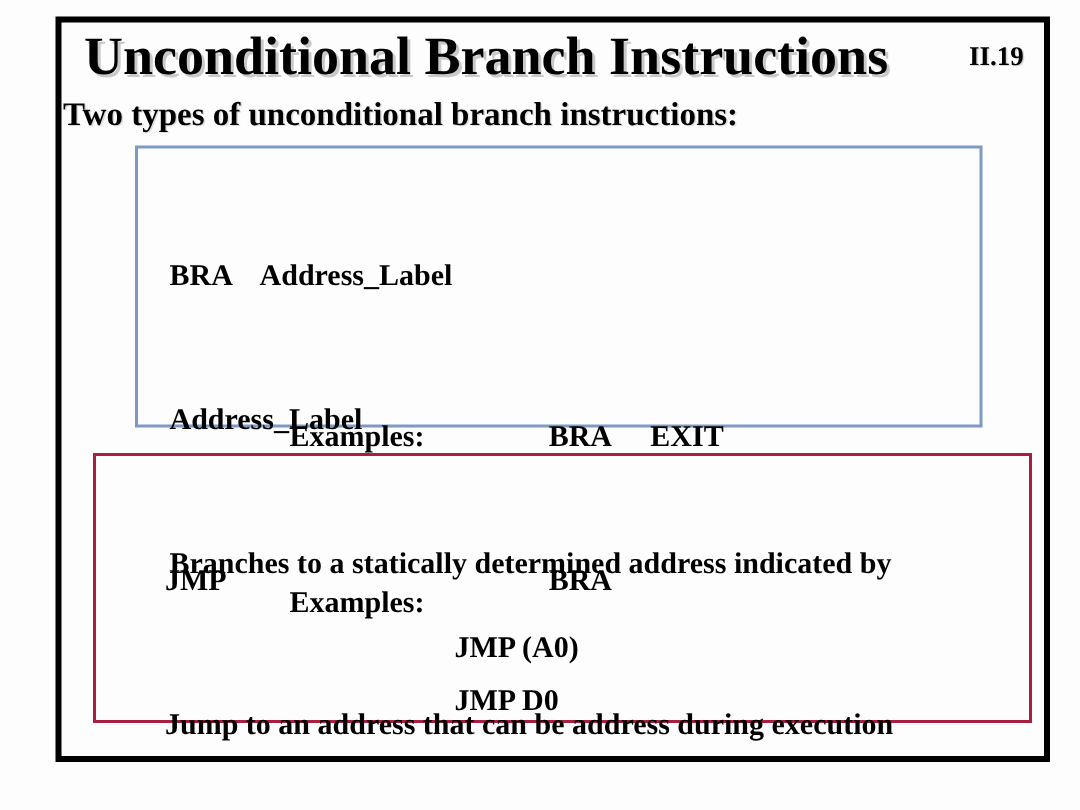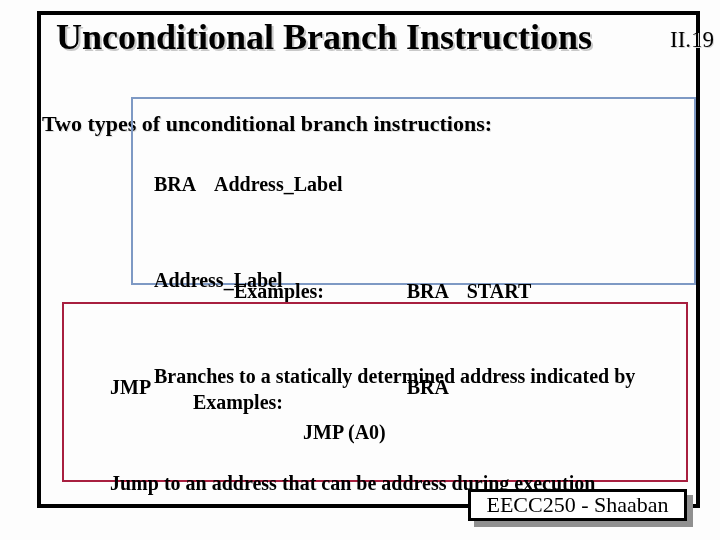--- a/index.html
+++ b/index.html
@@ -20,38 +20,36 @@
   .title {
     position:absolute;
     left:56px; top:16px; width:580px;
     font-size:36px; font-weight:bold;
     letter-spacing:0px;
     text-shadow:2px 2px 0 #c9c9c9;
     white-space:nowrap;
   }
   .slide-number {
     position:absolute;
-    left:670px; top:27px;
-    font-size:23px; font-weight:normal;
+    left:646px; top:27px;
+    font-size:18px; font-weight:bold;
     text-shadow:1px 1px 0 #d8d8d8;
   }
   .subtitle {
     position:absolute;
     left:42px; top:63px;
     font-size:22px; font-weight:bold;
     text-shadow:1px 1px 0 #dedede;
     white-space:nowrap;
-    margin-top:48px;
   }
   .bra-box {
     position:absolute;
     left:90px; top:97px; width:565px; height:188px;
     border:2px solid #7e99c4;
     box-sizing:border-box;
-    margin-left:41px;
   }
   .jmp-box {
     position:absolute;
     left:62px; top:302px; width:626px; height:180px;
     border:2px solid #a81f3f;
     box-sizing:border-box;
     padding-left:33px;
   }
   .box-text {
     position:absolute;
@@ -98,35 +96,33 @@
   <div class="bra-box">
     <div class="box-text bra-lines">
       <div>BRA    Address_Label</div>
       <div>Address_Label</div>
       <div>Branches to a statically determined address indicated by</div>
     </div>
     <div class="box-text bra-examples">
       <div class="ex-row">
         <span class="ex-label">Examples:</span>
         <span class="ex-mnemonic">BRA</span>
-        <span class="ex-operand">START</span>
+        <span class="ex-operand">EXIT</span>
       </div>
       <div class="ex-row">
         <span class="ex-label"></span>
         <span class="ex-mnemonic">BRA</span>
       </div>
     </div>
   </div>
 
   <div class="jmp-box">
     <div class="box-text jmp-lines">
       <div>JMP</div>
       <div>Jump to an address that can be address during execution</div>
     </div>
     <div class="box-text jmp-examples-label">Examples:</div>
     <div class="box-text jmp-example-1">JMP (A0)</div>
+    <div class="box-text jmp-example-2">JMP D0</div>
   </div>
 
-  <div class="footer-box">
-    <span>EECC250 - Shaaban</span>
-  </div>
 
 </div>
 
 </body></html>

